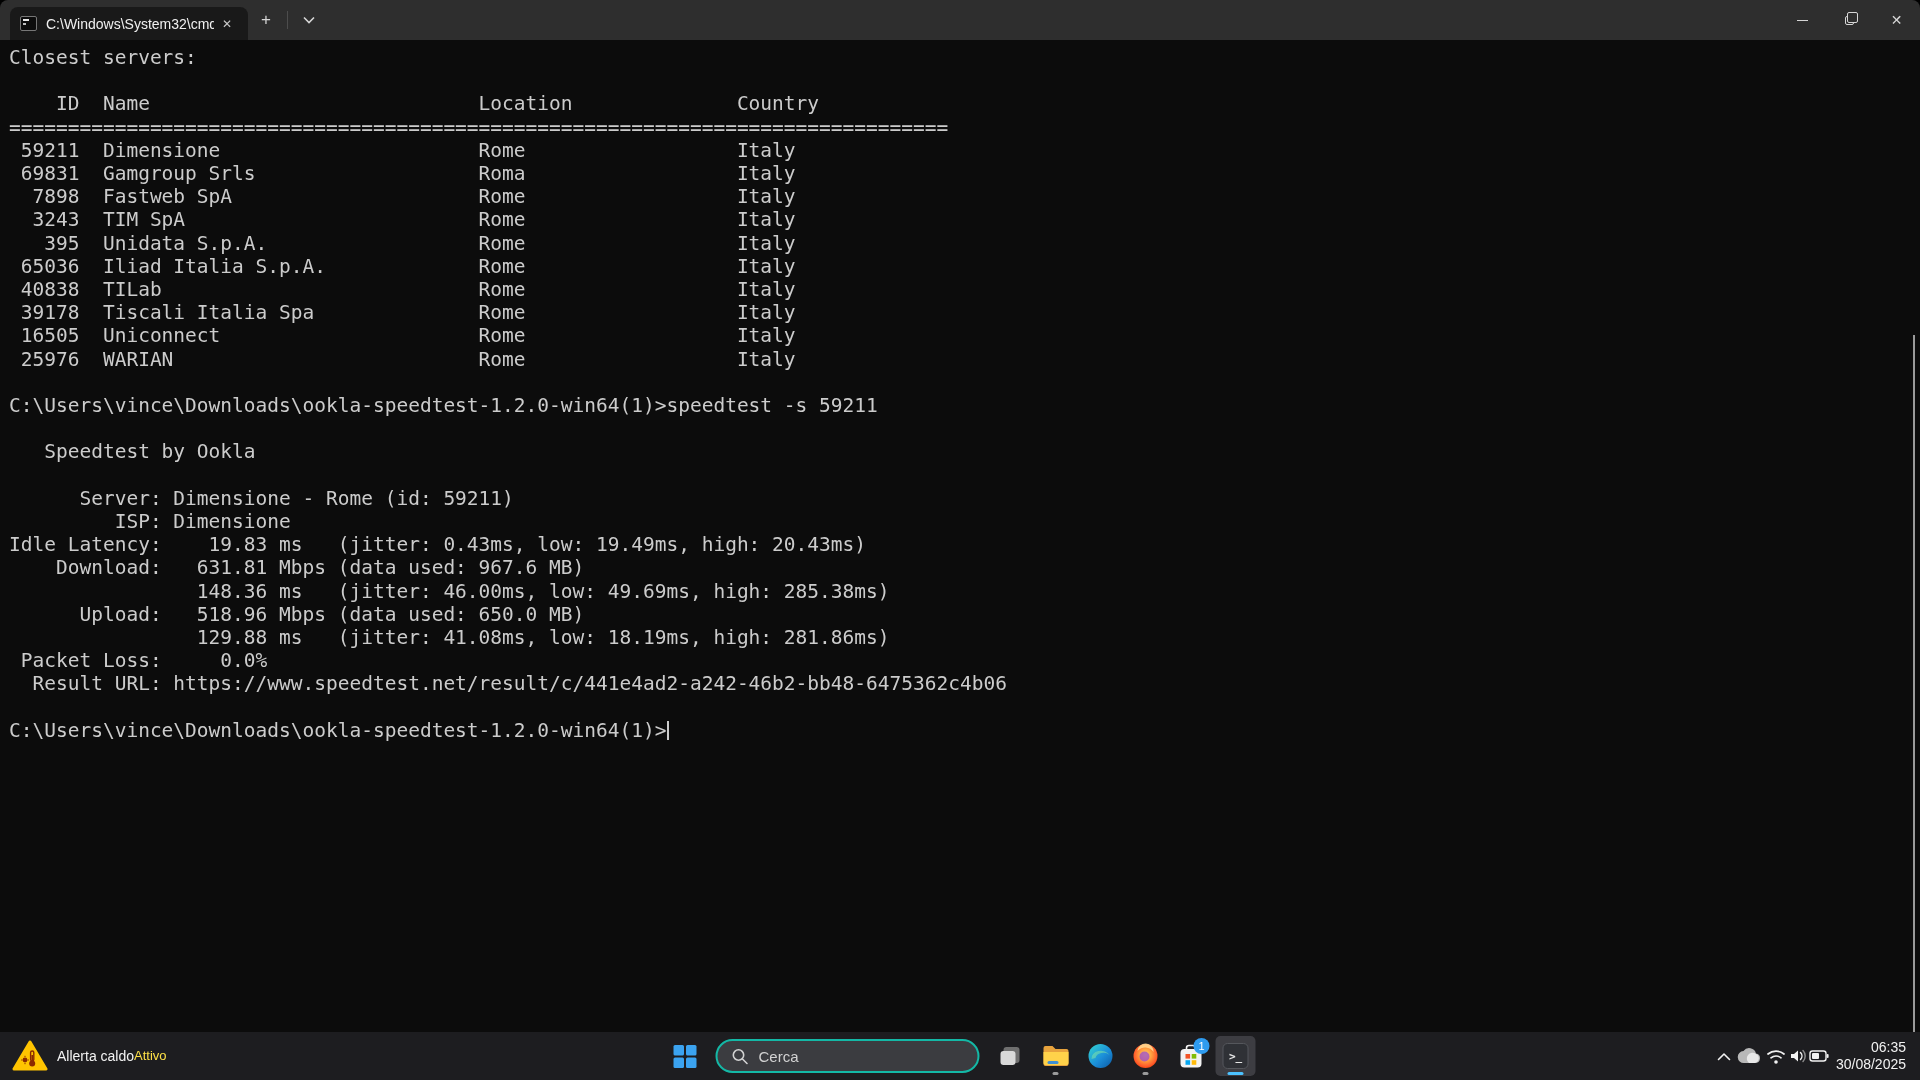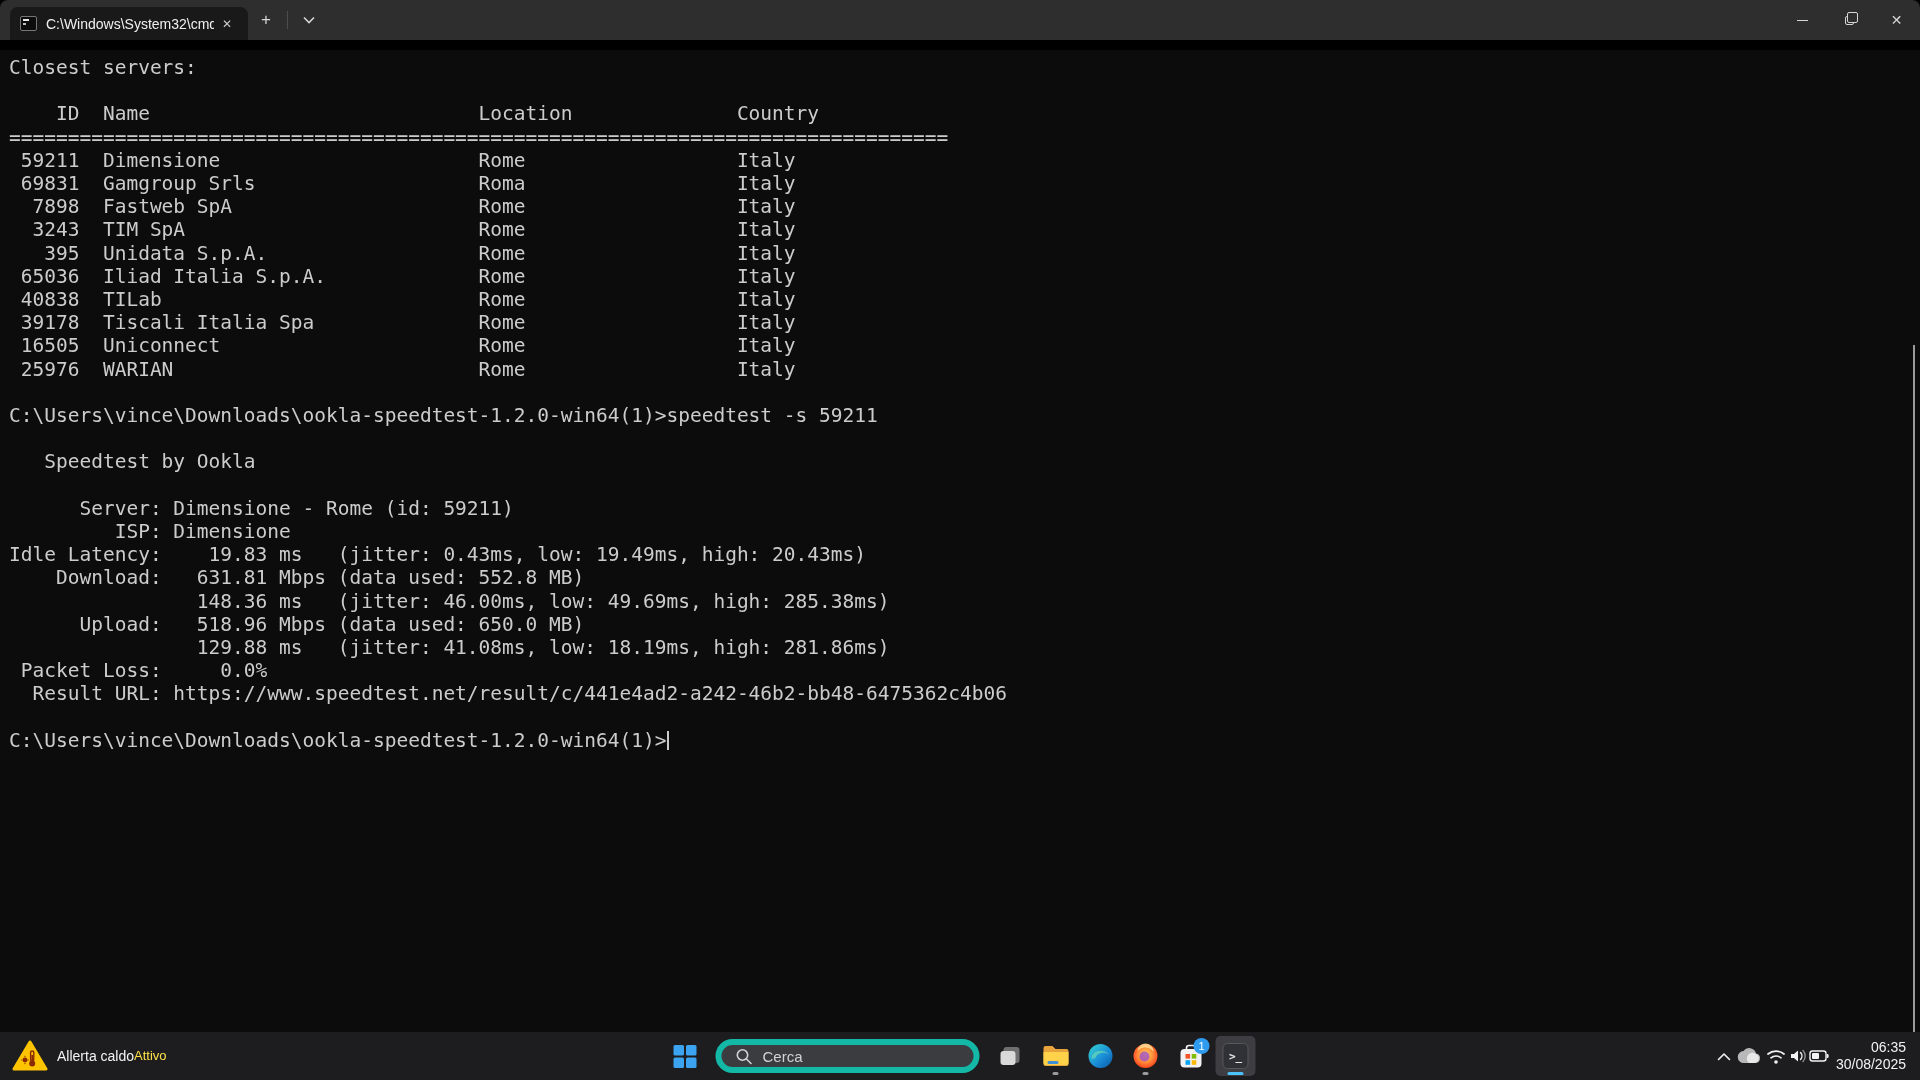--- a/index.html
+++ b/index.html
@@ -29,21 +29,21 @@
   .win-controls { display:flex; align-items:stretch; }
   .wc { width:47px; display:flex; align-items:center; justify-content:center; color:#d6d6d6; }
   .wc-min-bar { width:11px; height:1px; background:#d6d6d6; }
   .wc-restore-box { width:9px; height:9px; border:1px solid #d6d6d6; border-radius:2px; position:relative; }
   .wc-restore-box::before { content:""; position:absolute; left:1px; bottom:1px; width:9px; height:9px;
                             border:1px solid #d6d6d6; border-radius:2px; background:#2e2e2e; }
   .wc-close { font-size:14px; }
 
   
   .terminal { flex:1 1 auto; background:#0c0c0c; position:relative;
-              padding:6px 0 0 9px; overflow:hidden;margin-top:10px; }
+              padding:6px 0 0 9px; overflow:hidden; }
   .tline { font-family:"DejaVu Sans Mono", monospace; font-size:19.5px; line-height:23.2px;
            min-height:23.2px; color:#cccccc; white-space:pre; }
   .cursor { display:inline-block; width:2px; height:19px; background:#cccccc;
             vertical-align:-3px; margin-left:1px; }
   .scroll-thumb { position:absolute; right:5px; top:295px; width:2px; height:697px; background:#9a9a9a; }
 
   
   .taskbar { flex:0 0 48px; height:48px; background:#1d1d20; position:relative;
              display:flex; align-items:center; }
   .tb-left { position:absolute; left:0; top:0; height:48px; display:flex; align-items:center;
@@ -60,21 +60,21 @@
   .tb-item.active { background:#3d3d42; }
   .run-dot { position:absolute; bottom:1px; left:50%; transform:translateX(-50%);
              width:6px; height:3px; border-radius:2px; background:#9b9b9b; }
   .run-pill { position:absolute; bottom:1px; left:50%; transform:translateX(-50%);
               width:16px; height:3px; border-radius:2px; background:#4cc2ff; }
   .badge { position:absolute; top:2px; right:1px; width:16px; height:16px; border-radius:50%;
            background:#2e9bef; color:#fff; font-size:11px; display:flex; align-items:center;
            justify-content:center; }
 
   .search-pill { width:264px; height:34px; border-radius:17px; background:#3b3c40;
-                 border:6px solid #14b8a6; display:flex; align-items:center; gap:10px;
+                 border:2px solid #14b8a6; display:flex; align-items:center; gap:10px;
                  padding:0 14px; margin:0 6px; }
   .search-pill input { background:transparent; border:none; outline:none; color:#dedede;
                        font-size:15px; width:180px; font-family:"Liberation Sans", sans-serif; }
   .search-pill input::placeholder { color:#d2d2d2; opacity:1; }
 
   .term-glyph { font-family:"DejaVu Sans Mono", monospace; color:#e6e6e6; font-size:11px;
                 font-weight:bold; width:26px; height:26px; background:#2f3136; border:1px solid #55575c;
                 border-radius:5px; display:flex; align-items:center; justify-content:center; }
 
   .tb-right { position:absolute; right:0; top:0; height:48px; display:flex; align-items:center;
@@ -131,21 +131,21 @@
     <div class="tline"> 16505  Uniconnect                      Rome                  Italy</div>
     <div class="tline"> 25976  WARIAN                          Rome                  Italy</div>
     <div class="tline"></div>
     <div class="tline">C:\Users\vince\Downloads\ookla-speedtest-1.2.0-win64(1)&gt;speedtest -s 59211</div>
     <div class="tline"></div>
     <div class="tline">   Speedtest by Ookla</div>
     <div class="tline"></div>
     <div class="tline">      Server: Dimensione - Rome (id: 59211)</div>
     <div class="tline">         ISP: Dimensione</div>
     <div class="tline">Idle Latency:    19.83 ms   (jitter: 0.43ms, low: 19.49ms, high: 20.43ms)</div>
-    <div class="tline">    Download:   631.81 Mbps (data used: 552.8 MB)</div>
+    <div class="tline">    Download:   631.81 Mbps (data used: 967.6 MB)</div>
     <div class="tline">                148.36 ms   (jitter: 46.00ms, low: 49.69ms, high: 285.38ms)</div>
     <div class="tline">      Upload:   518.96 Mbps (data used: 650.0 MB)</div>
     <div class="tline">                129.88 ms   (jitter: 41.08ms, low: 18.19ms, high: 281.86ms)</div>
     <div class="tline"> Packet Loss:     0.0%</div>
     <div class="tline">  Result URL: https://www.speedtest.net/result/c/441e4ad2-a242-46b2-bb48-6475362c4b06</div>
     <div class="tline"></div>
     <div class="tline"><span>C:\Users\vince\Downloads\ookla-speedtest-1.2.0-win64(1)&gt;</span><span class="cursor"></span></div>
     <div class="scroll-thumb"></div>
   </div>
 

